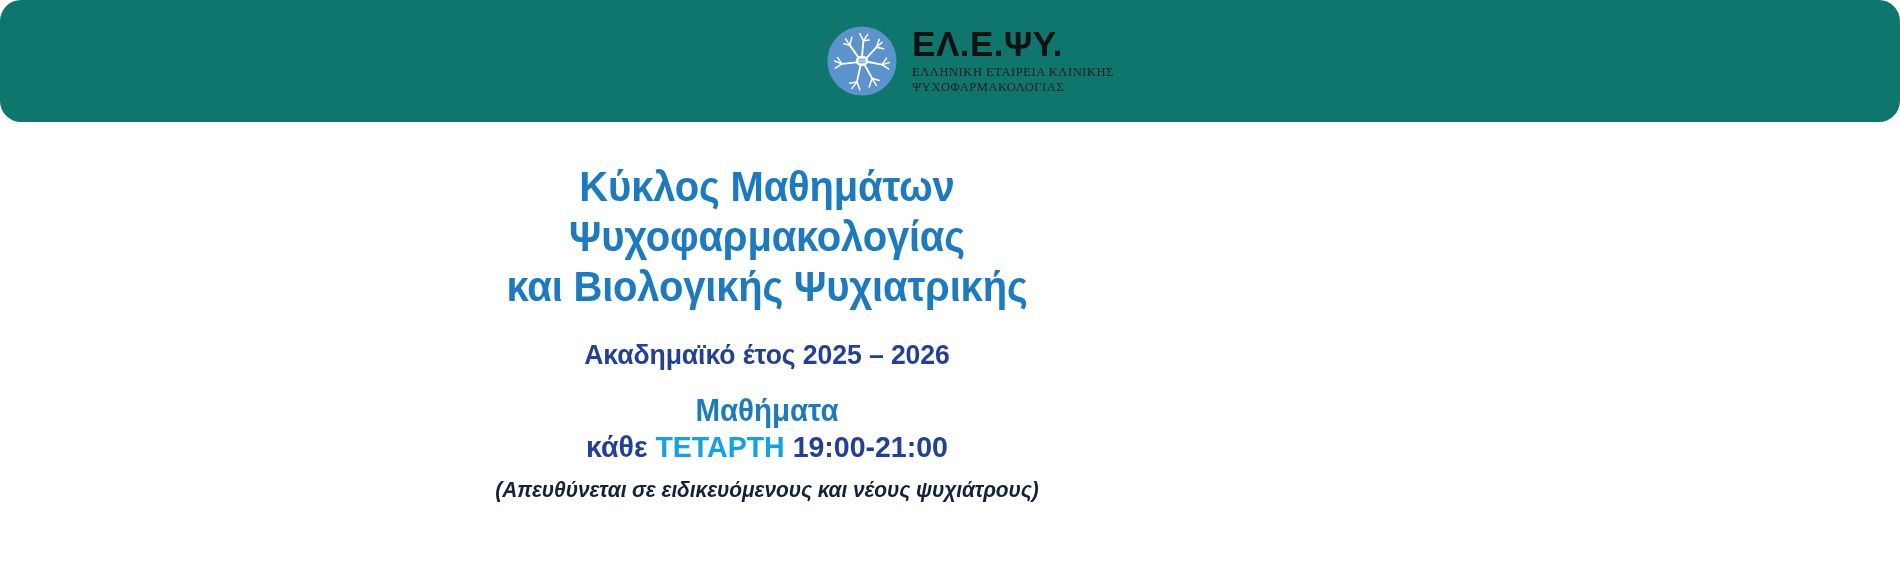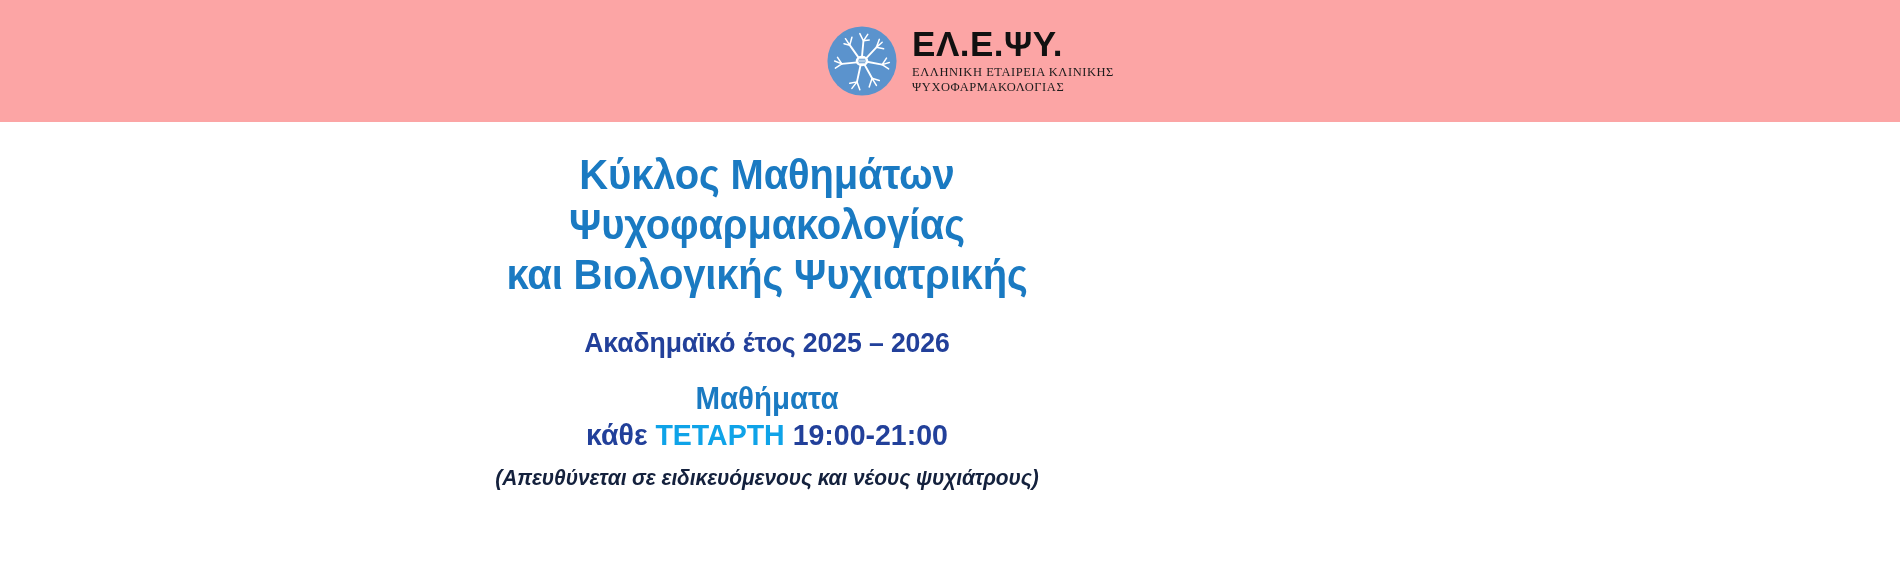--- a/index.html
+++ b/index.html
@@ -13,25 +13,26 @@
     height: 580px;
     font-family: "Liberation Sans", sans-serif;
     overflow: hidden;
     position: relative;
   }
 
   
   .header-band {
     width: 1900px;
     height: 122px;
-    background: #fca5a5;
+    background: #0f766e;
     display: flex;
     align-items: center;
     justify-content: center;
     box-sizing: border-box;
+    border-radius: 21px;
   }
 
   .logo-lockup {
     display: flex;
     align-items: center;
     gap: 14px;
     transform: translateX(20px);
   }
 
   .logo-mark {
@@ -65,21 +66,21 @@
     letter-spacing: 0.55px;
     color: #1b1b1b;
     line-height: 1.22;
     white-space: nowrap;
   }
 
   
   .content {
     width: 1534px;
     box-sizing: border-box;
-    padding-top: 28px;
+    padding-top: 40px;
     text-align: center;
   }
 
   .course-title {
     color: #1a7ac2;
     font-family: "Liberation Sans", sans-serif;
     font-weight: bold;
     font-size: 43px;
     line-height: 1.16;
     letter-spacing: -0.2px;

